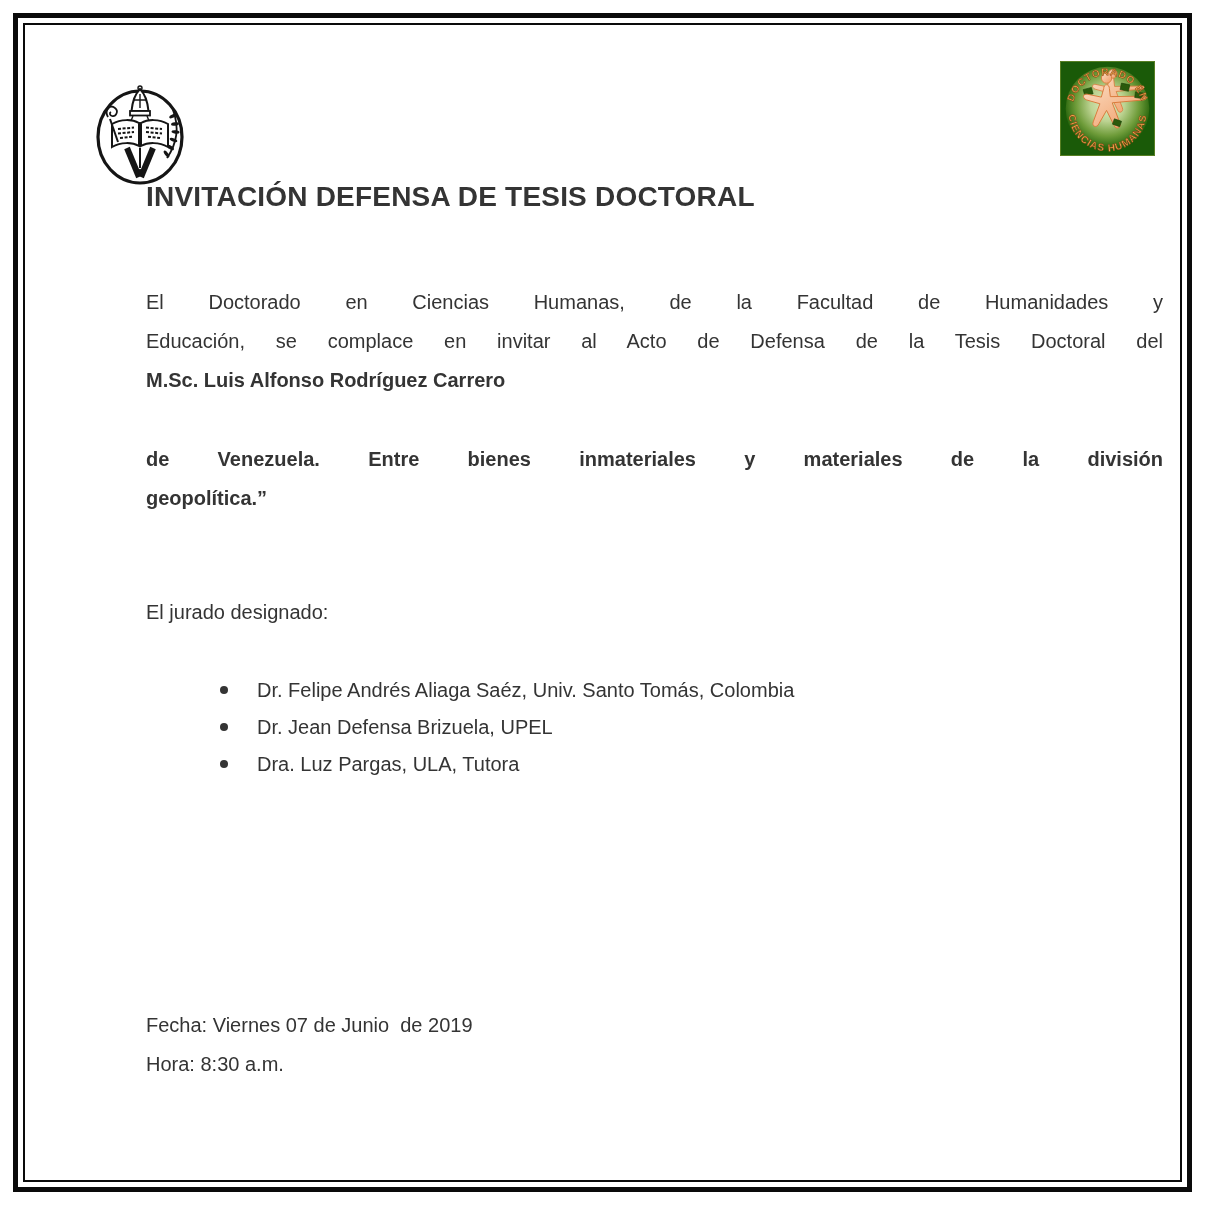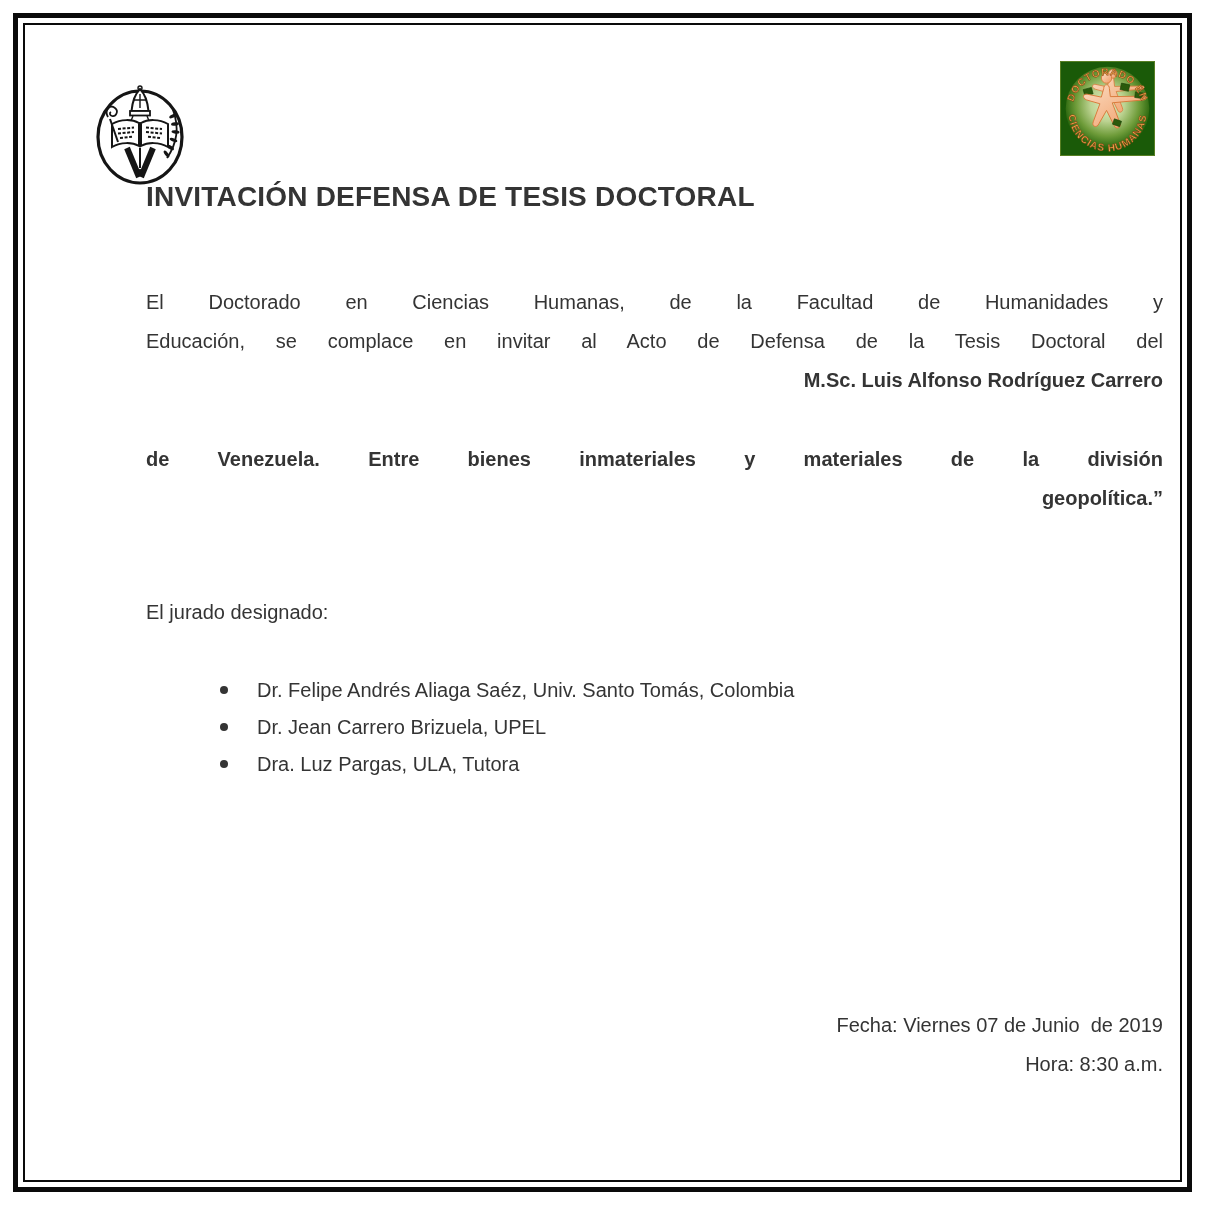--- a/index.html
+++ b/index.html
@@ -7,21 +7,21 @@
         font-family:"Liberation Sans",sans-serif;color:#343434;}
   .frame-outer{position:absolute;left:13px;top:13px;right:13px;bottom:13px;
         border:5px solid #0a0a0a;}
   .frame-inner{position:absolute;left:23px;top:23px;right:23px;bottom:23px;
         border:2px solid #0a0a0a;}
   .seal{position:absolute;left:94px;top:84px;width:92px;height:102px;}
   .logo{position:absolute;left:1060px;top:61px;width:95px;height:95px;}
   .title{position:absolute;left:146px;top:177px;width:1017px;margin:0;
         font-size:28px;line-height:39px;font-weight:bold;letter-spacing:.2px;}
   .block{position:absolute;left:146px;width:1017px;font-size:20px;line-height:39px;}
-  .line{white-space:normal;text-align:right;}
+  .line{white-space:normal;}
   .just{text-align:justify;text-align-last:justify;}
   .prewrap{white-space:pre-wrap;}
   .b{font-weight:bold;}
   .p1{top:283px;}
   .p2{top:440px;}
   .jury-head{top:593px;}
   .jury-list{top:672px;line-height:37px;margin:0;padding:0;list-style:none;}
   .jury-item{position:relative;padding-left:111px;height:37px;}
   .bullet{position:absolute;left:74px;top:14px;width:8px;height:8px;border-radius:50%;background:#343434;}
   .p3{top:814px;}
@@ -135,21 +135,21 @@
 
   <div class="block jury-head">El jurado designado:</div>
 
   <ul class="block jury-list">
     <li class="jury-item">
       <span class="bullet"></span>
       <span>Dr. Felipe Andrés Aliaga Saéz, Univ. Santo Tomás, Colombia</span>
     </li>
     <li class="jury-item">
       <span class="bullet"></span>
-      <span>Dr. Jean Carrero Brizuela, UPEL</span>
+      <span>Dr. Jean Defensa Brizuela, UPEL</span>
     </li>
     <li class="jury-item">
       <span class="bullet"></span>
       <span>Dra. Luz Pargas, ULA, Tutora</span>
     </li>
   </ul>
 
 
   <div class="block schedule">
     <div class="line prewrap">Fecha: Viernes 07 de Junio  de 2019</div>

